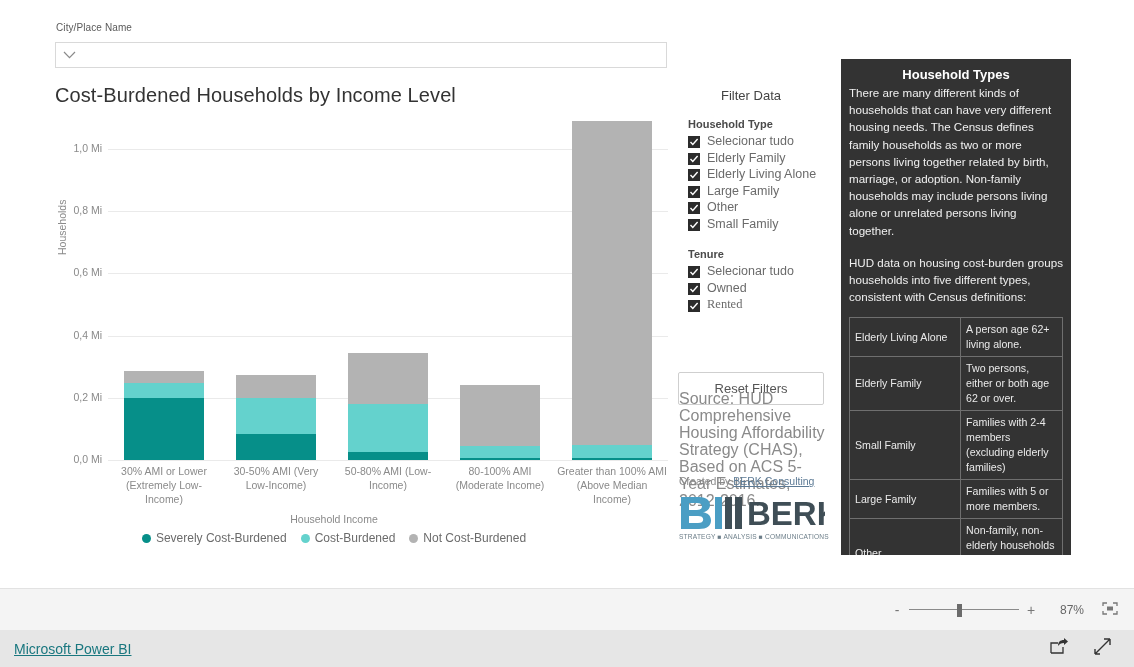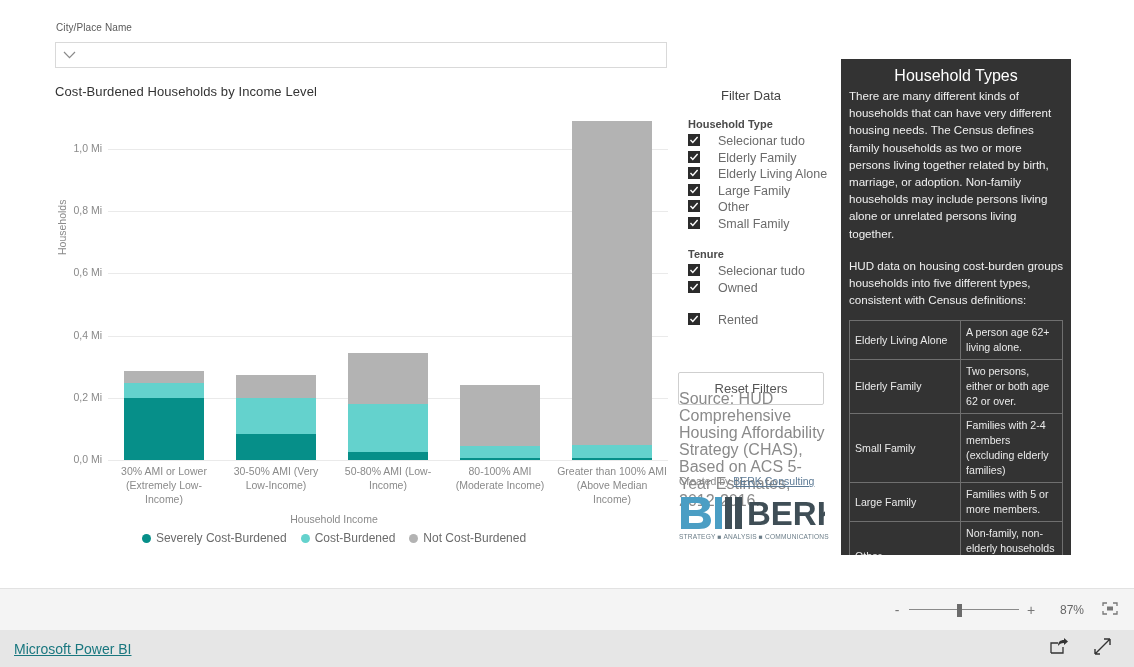--- a/index.html
+++ b/index.html
@@ -25,21 +25,21 @@
   }
   .slicer-value {
     font-size: 14px; color: #6b6b6b; padding-left: 10px; flex: 1;
   }
   .slicer-chevron { width: 26px; display:flex; align-items:center; justify-content:center; }
   .slicer-chevron svg { display:block; }
 
   
   .chart-title {
     position: absolute; left: 55px; top: 84px;
-    font-size: 13px; color: #333333; letter-spacing: .1px;
+    font-size: 20px; color: #333333; letter-spacing: .1px;
   }
   .plot {
     position: absolute; left: 108px; top: 118px;
     width: 560px; height: 342px;
   }
   .gridline {
     position: absolute; left: 0; width: 560px; height: 1px;
     background: #eaeaea;
   }
   .ytick {
@@ -78,21 +78,21 @@
   .filter-title {
     position: absolute; left: 678px; top: 88px; width: 146px;
     text-align: center; font-size: 13px; color: #444;
   }
   .filter-group-label {
     position: absolute; left: 688px;
     font-size: 11px; color: #4a4a4a; font-weight: bold;
   }
   .chk-row {
     position: absolute; left: 688px;
-    display: flex; align-items: flex-start; gap: 18px;
+    display: flex; align-items: flex-end; gap: 7px;
     font-size: 12.5px; color: #6b6b6b; white-space: nowrap;
   }
   .chk {
     width: 12px; height: 12px; background: #2b2b2b;
     display: flex; align-items: center; justify-content: center;
     flex: none;
   }
   .chk svg { display: block; }
   .reset-btn {
     position: absolute; left: 678px; top: 332px;
@@ -119,22 +119,22 @@
   }
 
   
   .info-panel {
     position: absolute; left: 841px; top: 59px;
     width: 230px; height: 496px;
     background: #333333; box-sizing: border-box;
     padding: 6px 8px 0 8px; overflow: hidden;
   }
   .info-title {
-    text-align: center; color: #ffffff; font-size: 16px;
-    font-weight: normal; margin: 2px 0 2px 0;
+    text-align: center; color: #ffffff; font-size: 13px;
+    font-weight: bold; margin: 2px 0 2px 0;
   }
   .info-para {
     color: #f0f0f0; font-size: 11.6px; line-height: 17.2px; margin: 0;
   }
   .info-para.second { margin-top: 15px; }
   .info-table {
     margin-top: 12px; width: 100%; border-collapse: collapse;
     table-layout: fixed;
   }
   .info-table td {
@@ -315,21 +315,21 @@
         <span>Selecionar tudo</span>
       </div>
       <div class="chk-row" style="top: 280.5px;">
         <span class="chk">
           <svg width="10" height="10" viewBox="0 0 10 10">
             <path d="M1.5 5 L3.8 7.4 L8.6 2" stroke="#ffffff" stroke-width="1.4" fill="none"></path>
           </svg>
         </span>
         <span>Owned</span>
       </div>
-      <div class="chk-row" style="top: 313px;">
+      <div class="chk-row" style="top: 297px; font-family: Liberation Serif, serif;">
         <span class="chk">
           <svg width="10" height="10" viewBox="0 0 10 10">
             <path d="M1.5 5 L3.8 7.4 L8.6 2" stroke="#ffffff" stroke-width="1.4" fill="none"></path>
           </svg>
         </span>
         <span>Rented</span>
       </div>
     </div>
 
   <div class="reset-btn">

